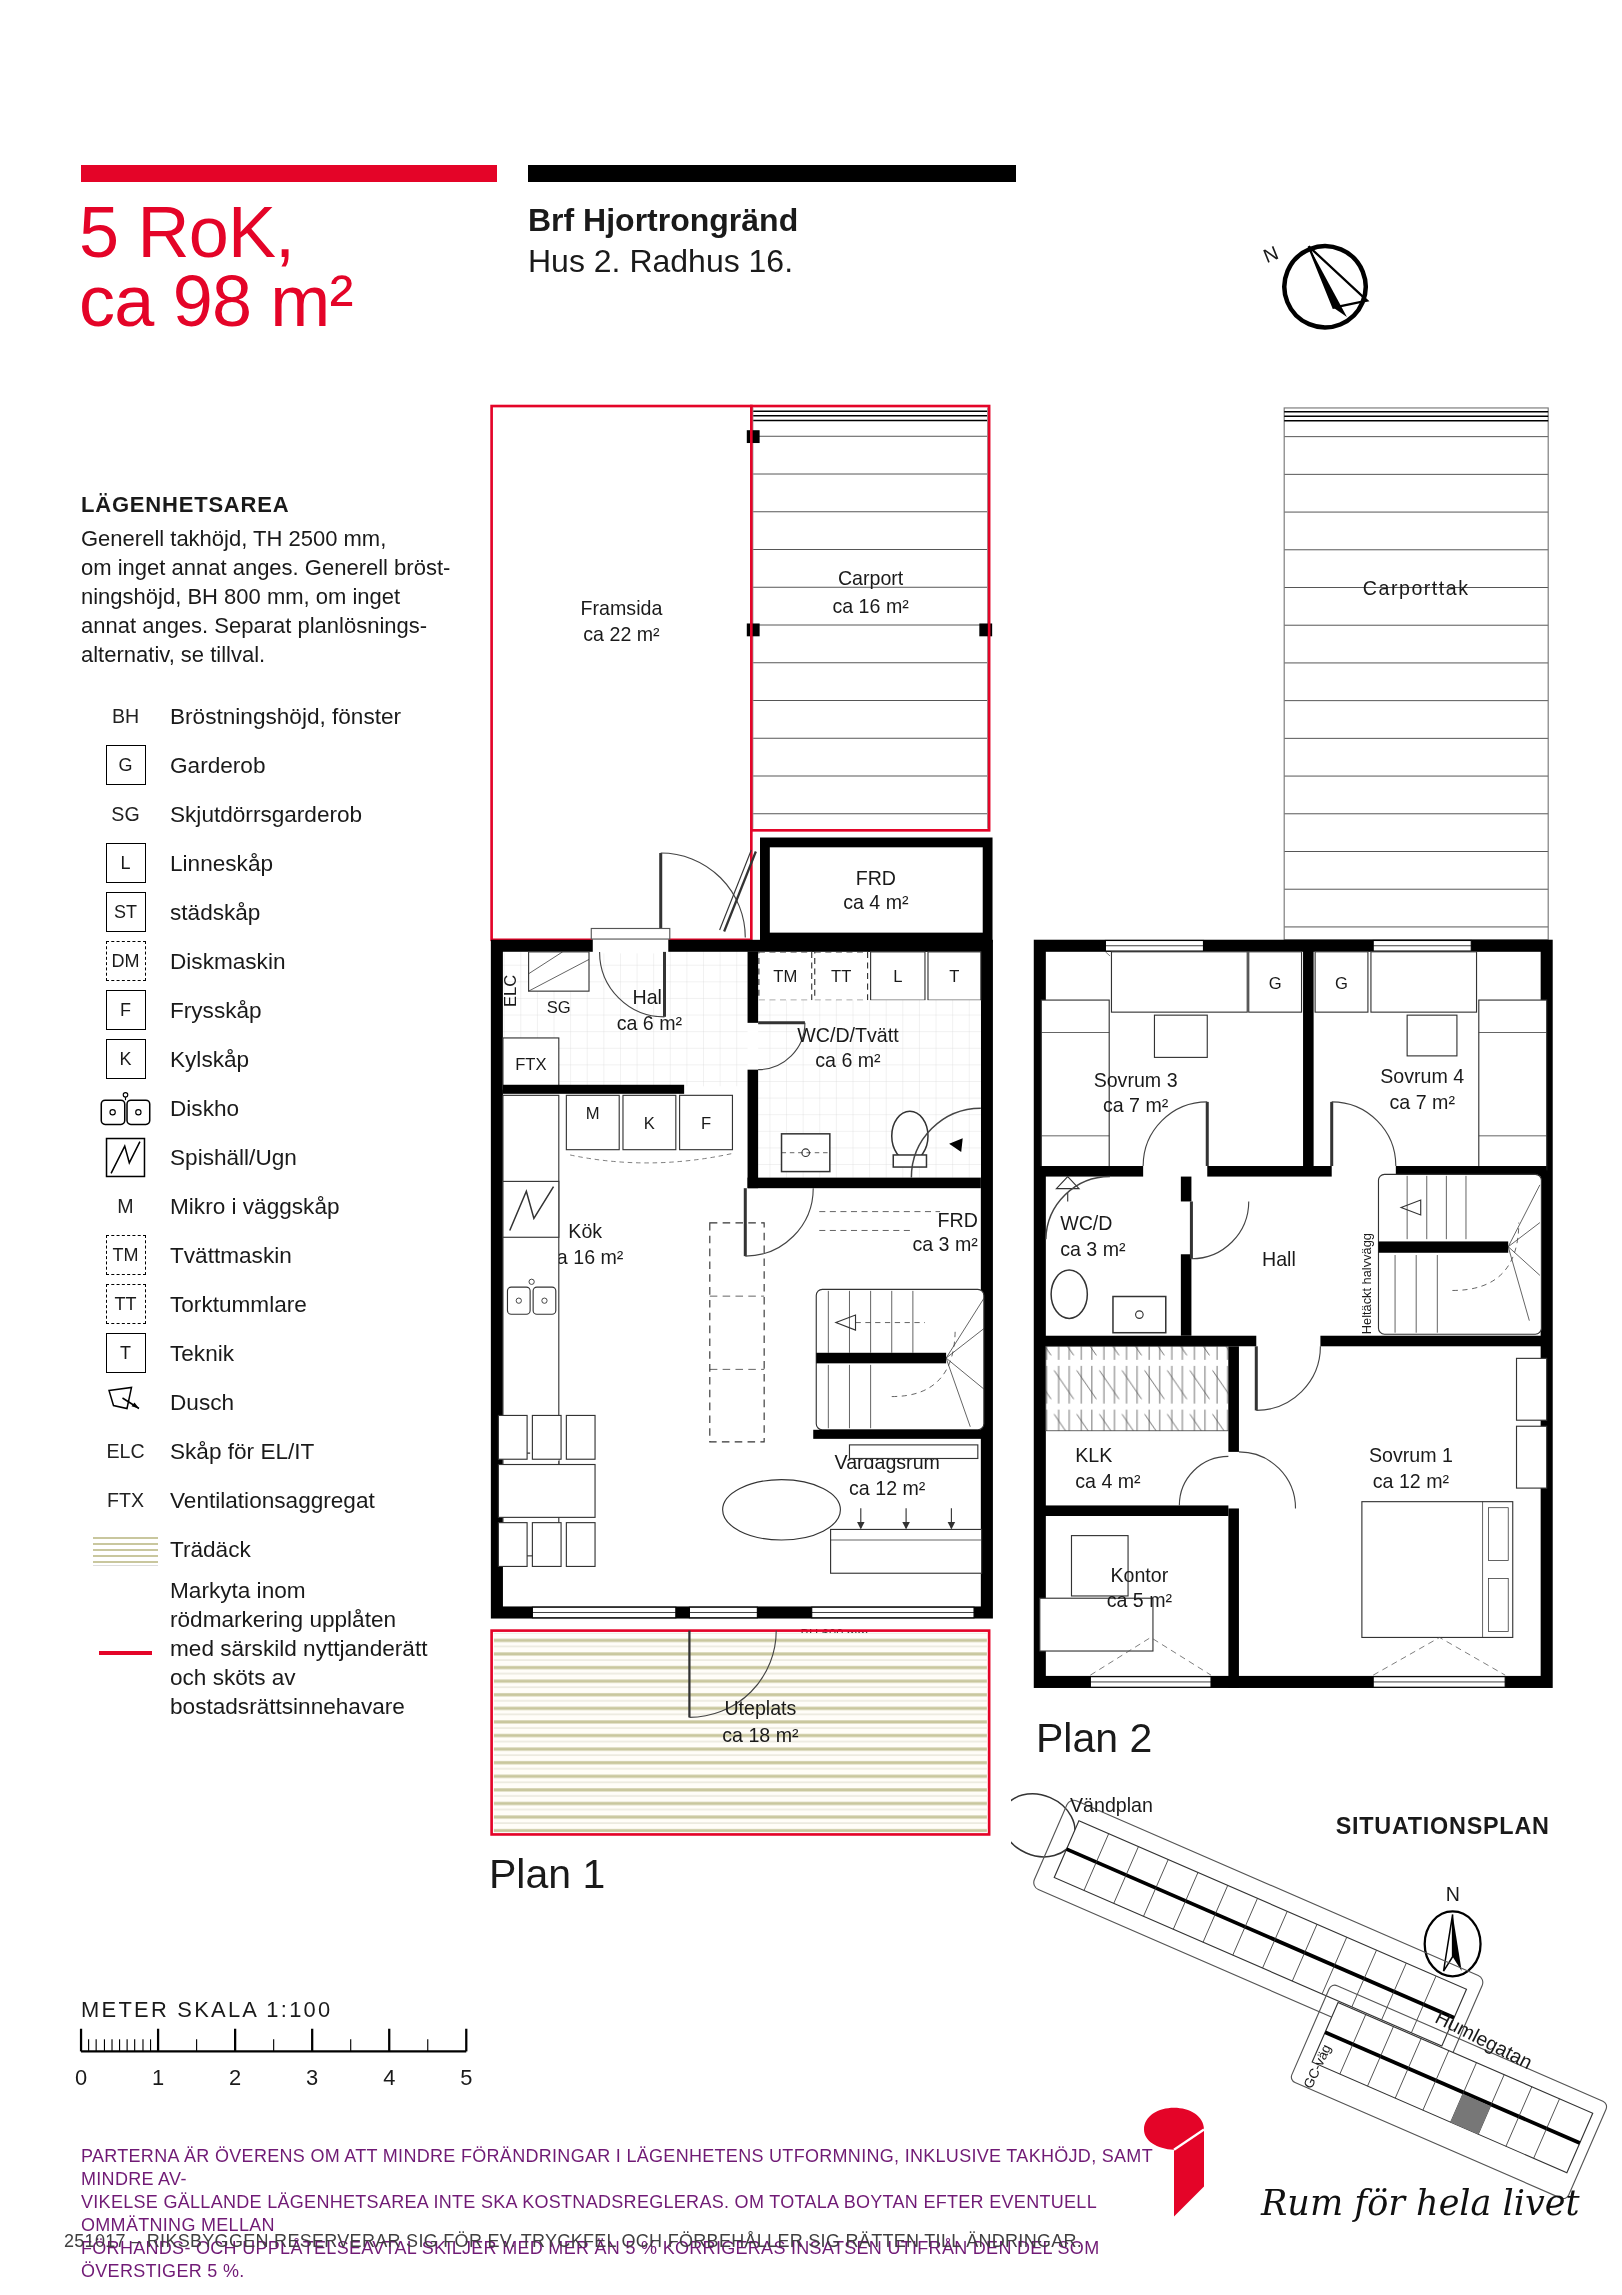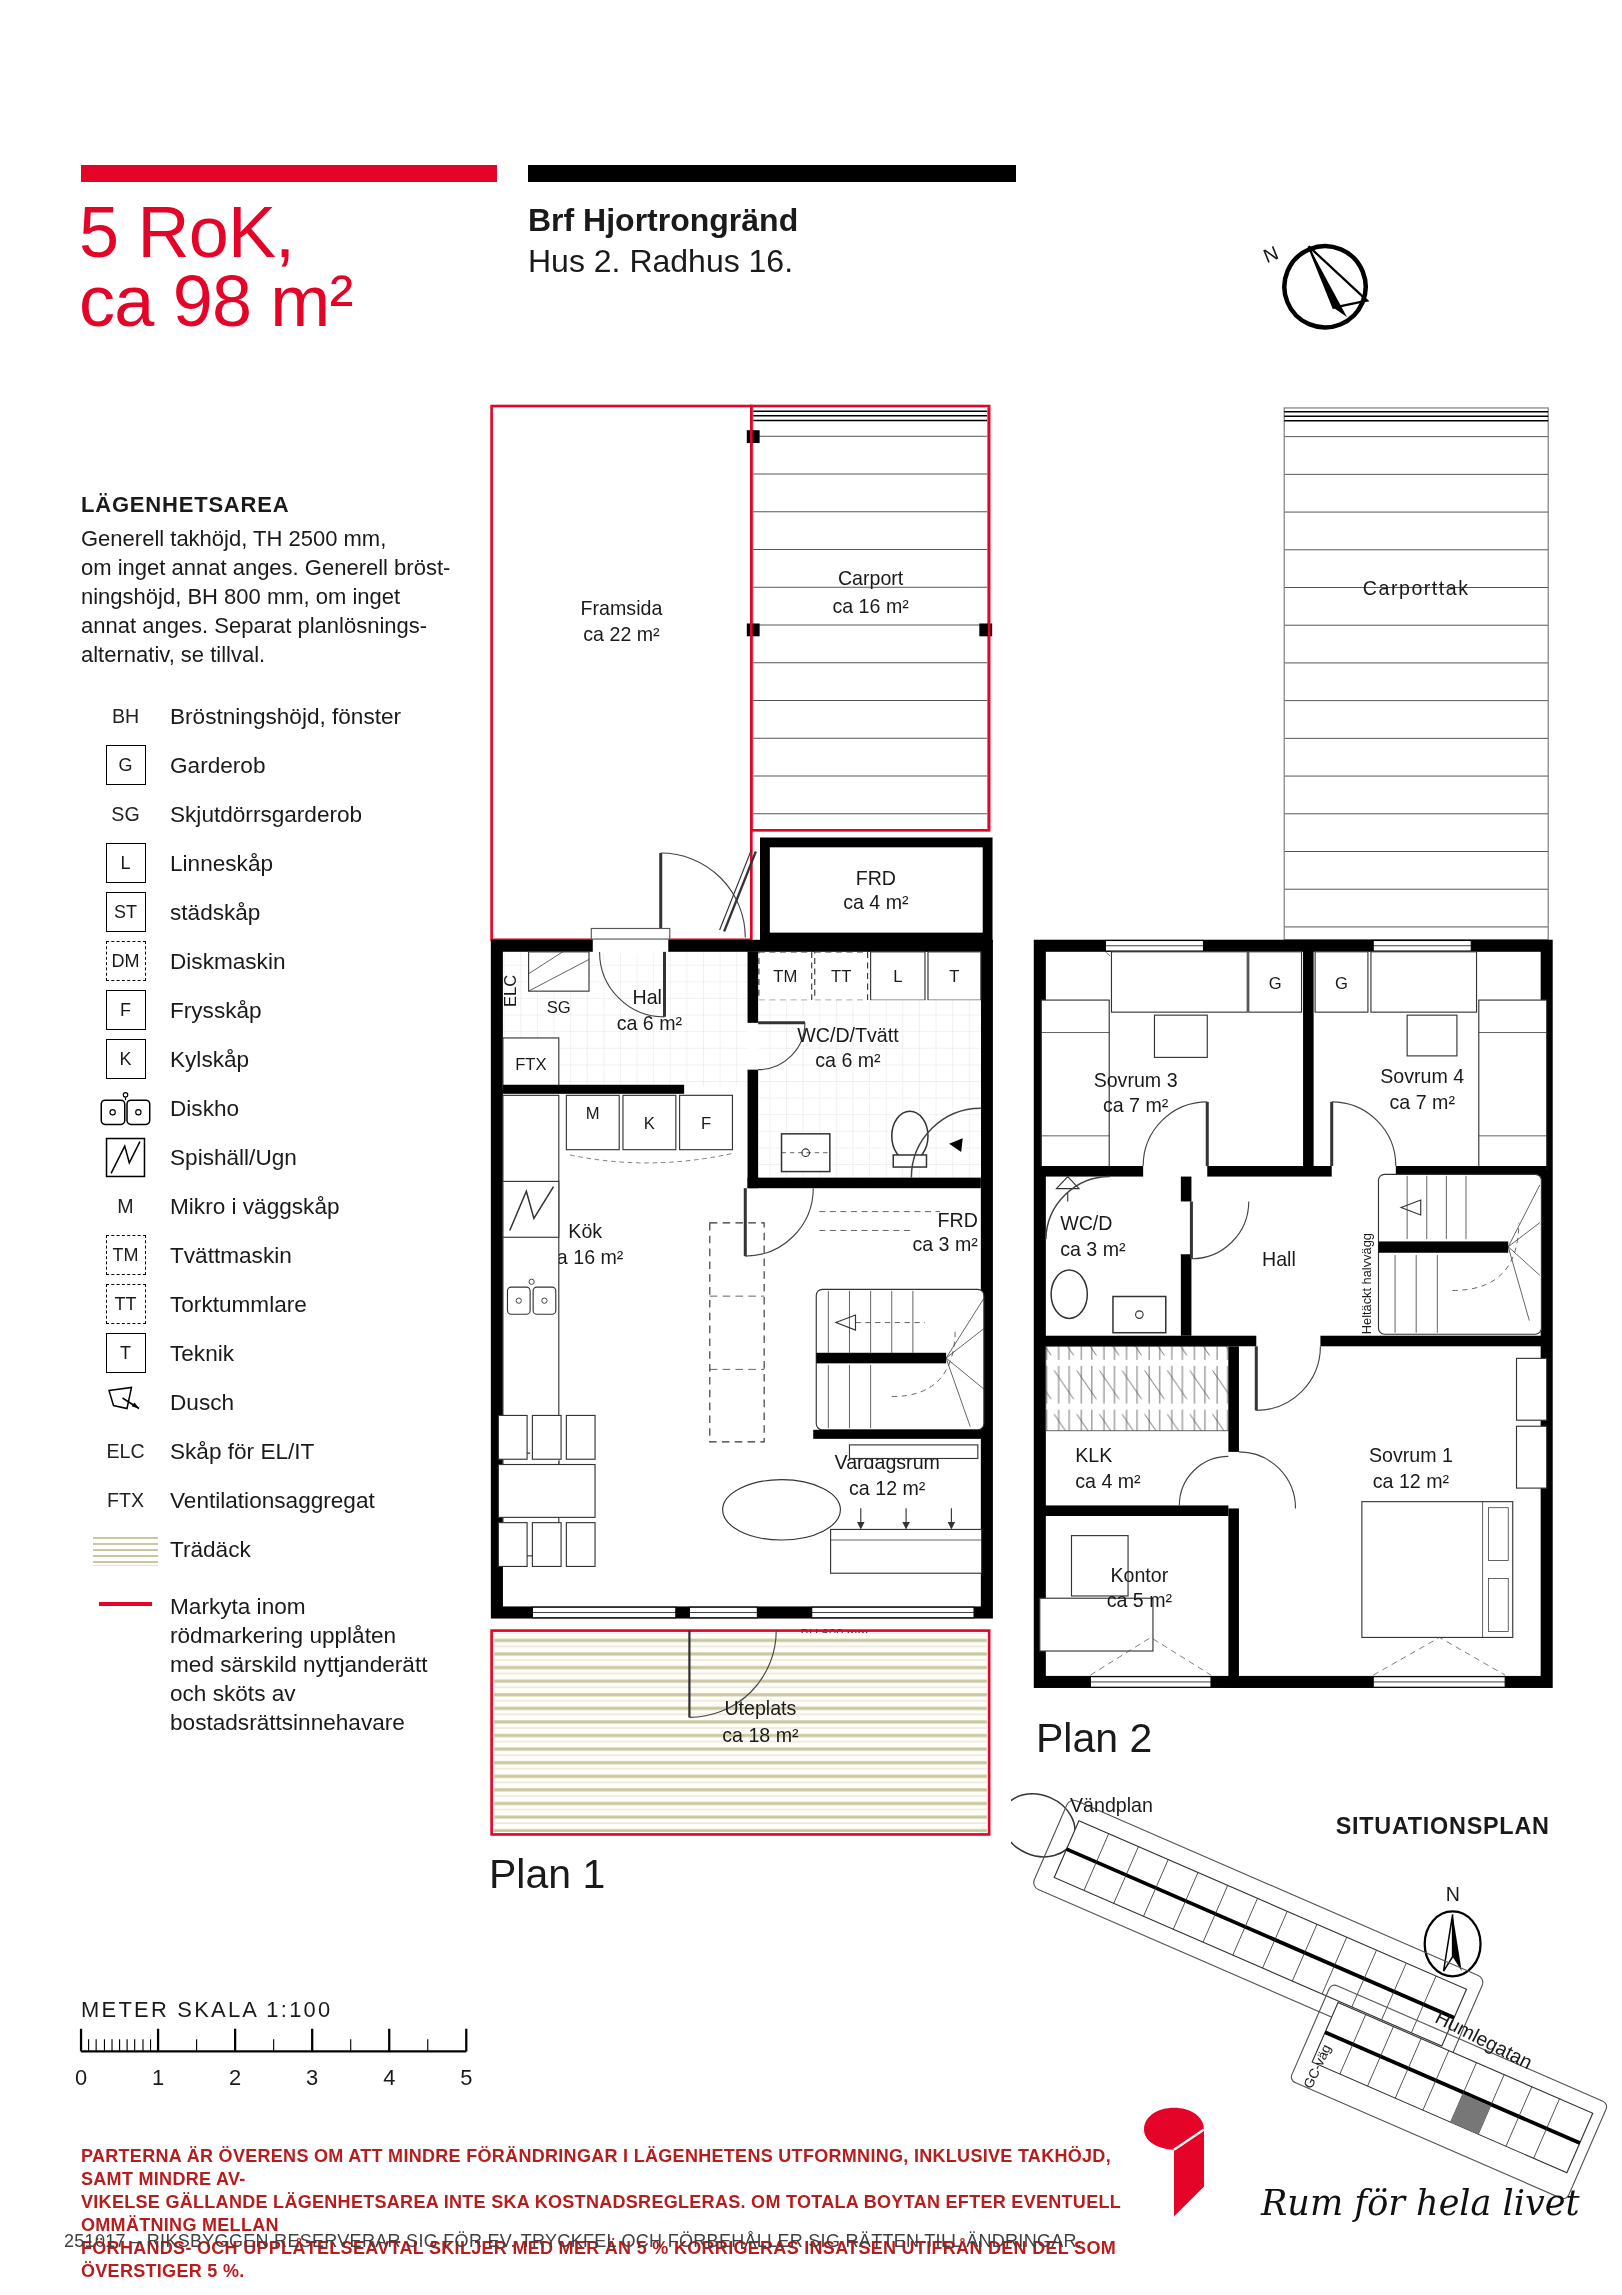--- a/index.html
+++ b/index.html
@@ -24,21 +24,21 @@
   .lg-box.dashed{border-style:dashed;}
   .lg-label{font-size:22.6px;line-height:29px;}
   .deck-chip{width:65px;height:32px;background:repeating-linear-gradient(180deg,#fff 0 3.8px,#c9c79e 3.8px 6px);border-bottom:0.8px solid #ddd;}
   .red-chip{width:53px;height:3.8px;background:#e40428;}
   
   .plan-title{font-size:41px;letter-spacing:0;}
   .plan1-title{left:489px;top:1851px;}
   .plan2-title{left:1036px;top:1715px;}
   
   .scale-svg{left:75px;top:1997px;}
-  .footer-text{left:81px;top:2145px;width:1072px;font-size:18px;line-height:23px;color:#b91c1c;letter-spacing:0.3px;font-weight:bold;}
+  .footer-text{left:81px;top:2145px;width:1072px;font-size:18px;line-height:23px;color:#701a75;letter-spacing:0.3px;}
   .footer-note{left:64px;top:2231px;width:1072px;font-size:18px;color:#404040;letter-spacing:0.3px;}
   .logo-name{left:1230px;top:2111px;font-size:56px;font-weight:bold;color:#87888a;letter-spacing:-0.8px;}
   .logo-tagline{left:1261px;top:2183px;font-size:35px;font-style:italic;font-family:"DejaVu Serif",serif;color:#101010;}
   
   svg text{font-family:"Liberation Sans",sans-serif;fill:#1a1a1a;}
   .rm{font-size:26px;}
   .sm{font-size:22px;}
   .tiny{font-size:17px;}
   .ct{font-size:26px;letter-spacing:2px;}
   .sit-title{font-size:31px;font-weight:bold;letter-spacing:1px;}
@@ -186,21 +186,21 @@
       <div class="lg-row">
         <span class="lg-sym lg-sym-text">FTX</span>
         <span class="lg-label">Ventilationsaggregat</span>
       </div>
       <div class="lg-row">
         <span class="lg-sym">
             <span class="deck-chip"></span>
           </span>
         <span class="lg-label">Trädäck</span>
       </div>
-      <div class="lg-row" style="align-items:flex-start;margin-top:18px;">
+      <div class="lg-row" style="align-items:center;margin-top:2px;">
         <span class="lg-sym" style="margin-top:10.6px;">
             <span class="red-chip"></span>
           </span>
         <span class="lg-label" style="width:260px;">Markyta inom rödmarkering upplåten med särskild nyttjanderätt och sköts av bostadsrättsinnehavare</span>
       </div>
     </div>
   </div>
 
   <svg class="abs" style="left:487px;top:400px" width="506" height="1442" viewBox="0 0 670 1910">
     <defs>

